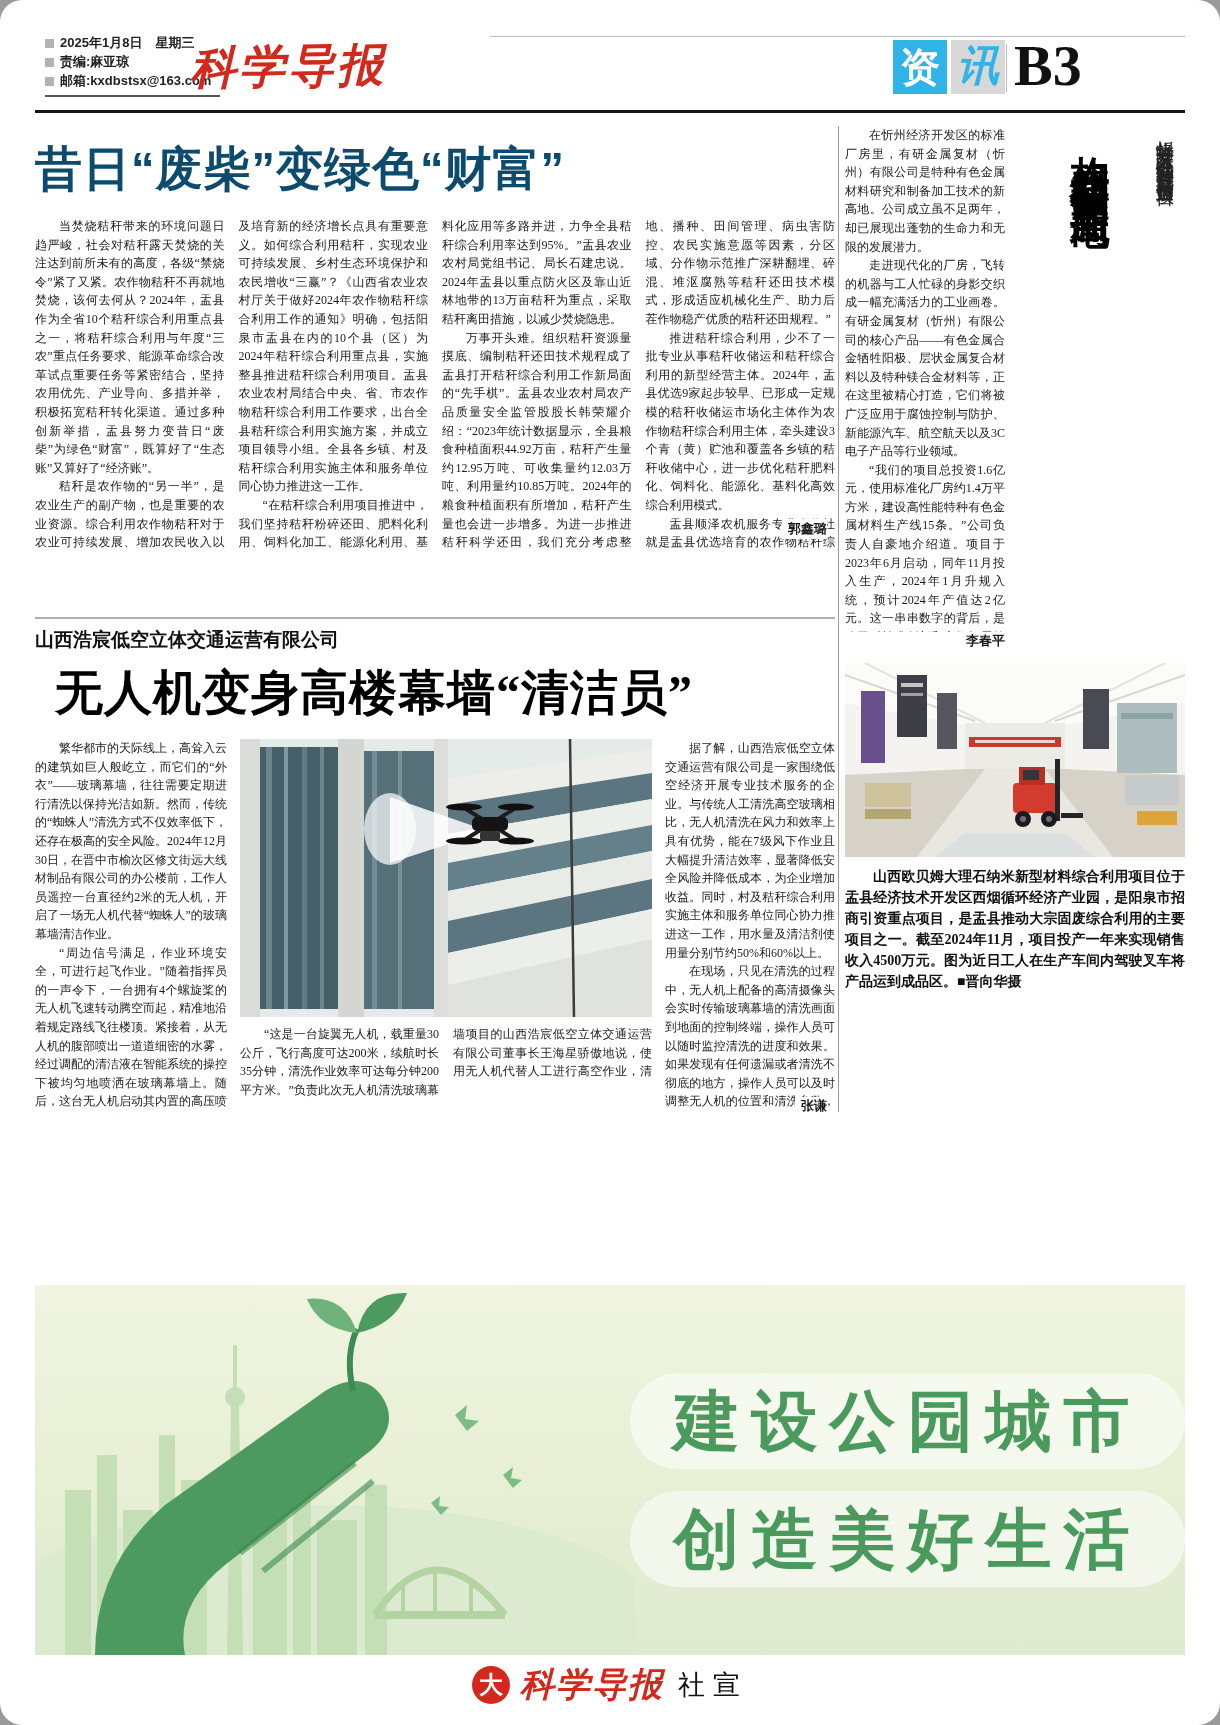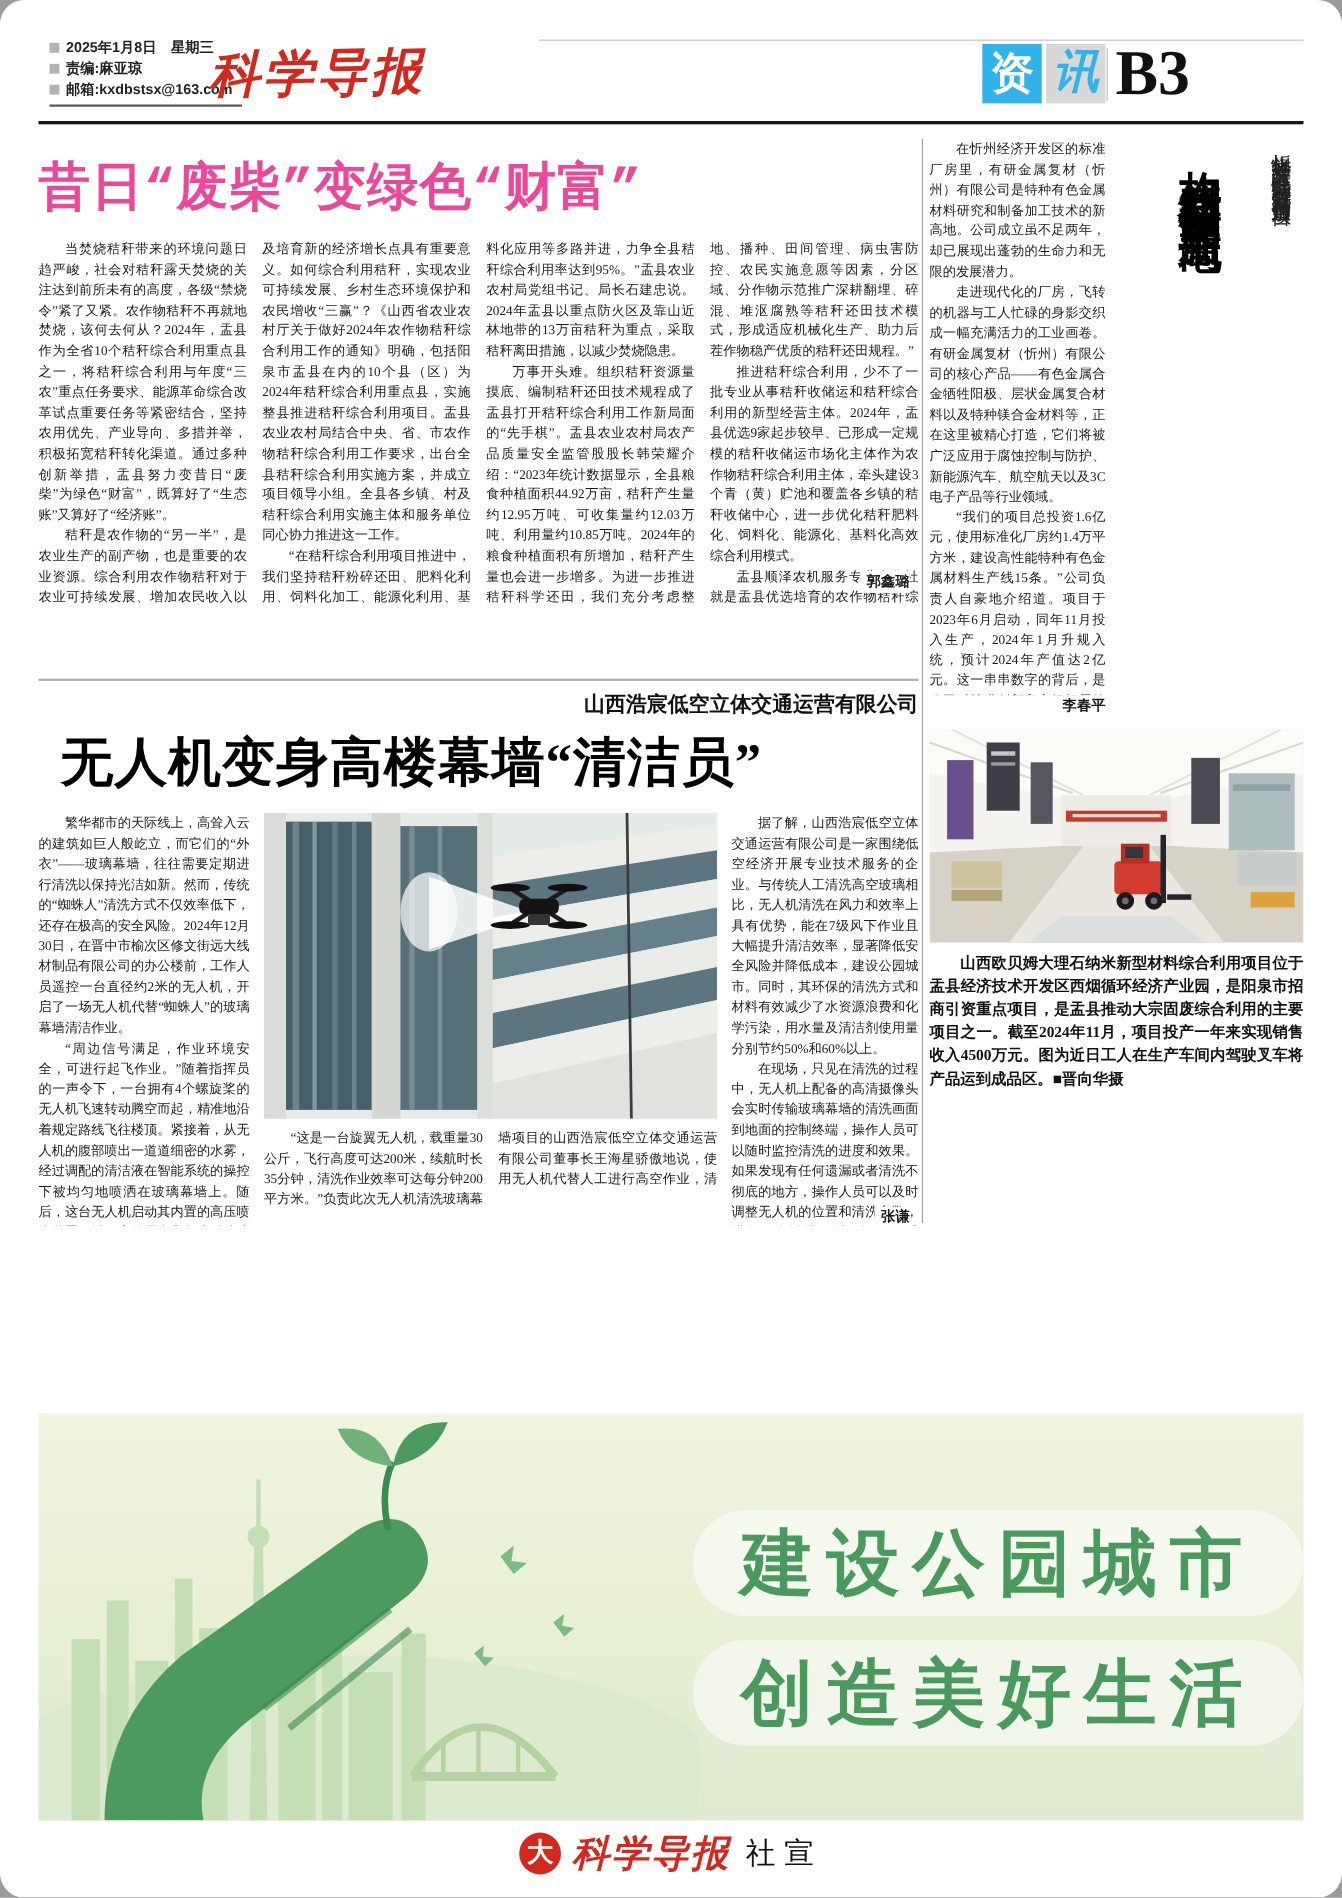--- a/index.html
+++ b/index.html
@@ -18,32 +18,32 @@
              font-weight:bold;font-size:40px;line-height:54px;text-align:center;}
   .badge .b2{width:54px;height:54px;background:#d8d8d8;color:#2fb3e8;font-style:italic;font-weight:bold;
              font-size:42px;line-height:52px;text-align:center;margin-left:4px;font-family:"Liberation Serif",serif;}
   .badge-div{position:absolute;left:1006px;top:44px;width:1px;height:48px;background:#bbb;}
   .pagenum{position:absolute;left:1014px;top:32px;font-family:"Liberation Serif",serif;font-weight:bold;font-size:58px;color:#111;}
   .headrule{position:absolute;left:35px;top:110px;width:1150px;height:3px;background:#141414;}
   
   .a1{position:absolute;left:35px;top:128px;width:800px;}
   .a1 .lead{font-family:"Liberation Sans",sans-serif;font-size:21px;line-height:1.5;color:#111;}
   .a1 .lead .l1{text-indent:2em;}
-  .a1 .hl{margin-top:10px;font-family:Liberation Mono, monospace;font-weight:bold;font-size:47px;
-          letter-spacing:1px;color:#ec4899;}
+  .a1 .hl{margin-top:10px;font-family:Liberation Sans, sans-serif;font-weight:bold;font-size:47px;
+          letter-spacing:1px;color:#0c4a6e;}
   .body-cols{margin-top:16px;height:352px;column-count:4;column-gap:14px;column-fill:auto;
              font-size:12px;line-height:1.55;text-align:justify;overflow:hidden;position:relative;}
   .para{margin:0;text-indent:2em;}
   .a1wrap{position:relative;}
   .byline-abs{position:absolute;right:8px;font-weight:bold;font-size:13px;}
   .vrule{position:absolute;left:838px;top:126px;width:1px;height:986px;background:#9a9a9a;}
   .div1{position:absolute;left:35px;top:617px;width:800px;height:2px;background:#adadad;}
   
   .a2{position:absolute;left:35px;top:627px;width:800px;}
-  .a2 .kicker{font-family:"Liberation Sans",sans-serif;font-weight:bold;font-size:19px;color:#111;text-align:right;}
+  .a2 .kicker{font-family:"Liberation Sans",sans-serif;font-weight:bold;font-size:19px;color:#111;}
   .a2 .hl2{margin-top:8px;font-family:"Liberation Serif",serif;font-weight:bold;font-size:48px;
            letter-spacing:1px;color:#000;margin-left:20px;}
   .a2 .body2{position:relative;margin-top:14px;height:378px;}
   .a2 .c1{position:absolute;left:0;top:0;width:192px;height:375px;overflow:hidden;
           font-size:12px;line-height:1.55;text-align:justify;}
   .a2 .photo{position:absolute;left:205px;top:0;width:412px;height:278px;overflow:hidden;background:#e7edea;}
   .a2 .mid{position:absolute;left:205px;top:286px;width:412px;height:90px;overflow:hidden;
            column-count:2;column-gap:14px;column-fill:auto;font-size:12px;line-height:1.55;text-align:justify;}
   .a2 .c4{position:absolute;left:630px;top:0;width:170px;height:375px;overflow:hidden;
           font-size:12px;line-height:1.55;text-align:justify;}
@@ -157,21 +157,21 @@
             <ellipse cx="276" cy="68" rx="18" ry="3.5" fill="#101010"></ellipse>
             <ellipse cx="224" cy="102" rx="18" ry="3.5" fill="#101010"></ellipse>
             <ellipse cx="276" cy="102" rx="18" ry="3.5" fill="#101010"></ellipse>
           </g>
         </svg>
       </div>
       <div class="mid">
         <p class="para">“这是一台旋翼无人机，载重量30公斤，飞行高度可达200米，续航时长35分钟，清洗作业效率可达每分钟200平方米。”负责此次无人机清洗玻璃幕墙项目的山西浩宸低空立体交通运营有限公司董事长王海星骄傲地说，使用无人机代替人工进行高空作业，清洁工作效率会提高20倍，大幅缩短清洁周期。</p>
       </div>
       <div class="c4">
-        <p class="para">据了解，山西浩宸低空立体交通运营有限公司是一家围绕低空经济开展专业技术服务的企业。与传统人工清洗高空玻璃相比，无人机清洗在风力和效率上具有优势，能在7级风下作业且大幅提升清洁效率，显著降低安全风险并降低成本，建设公园城市。同时，其环保的清洗方式和材料有效减少了水资源浪费和化学污染，用水量及清洁剂使用量分别节约50%和60%以上。</p>
+        <p class="para">据了解，山西浩宸低空立体交通运营有限公司是一家围绕低空经济开展专业技术服务的企业。与传统人工清洗高空玻璃相比，无人机清洗在风力和效率上具有优势，能在7级风下作业且大幅提升清洁效率，显著降低安全风险并降低成本，为企业增加收益。同时，村及秸秆综合利用实施主体和服务单位同心协力推进这一工作，用水量及清洁剂使用量分别节约50%和60%以上。</p>
         <p class="para">在现场，只见在清洗的过程中，无人机上配备的高清摄像头会实时传输玻璃幕墙的清洗画面到地面的控制终端，操作人员可以随时监控清洗的进度和效果。如果发现有任何遗漏或者清洗不彻底的地方，操作人员可以及时调整无人机的位置和清洗参数，进行二次清洗，以保证清洗质量。</p>
 
       </div>
       <div class="byline-abs" style="bottom:2px;background:#fff;padding-left:6px;">张谦</div>
     </div>
   </div>
 
   <div class="sb">
     <div class="sb-text">
       <p class="para">在忻州经济开发区的标准厂房里，有研金属复材（忻州）有限公司是特种有色金属材料研究和制备加工技术的新高地。公司成立虽不足两年，却已展现出蓬勃的生命力和无限的发展潜力。</p>

